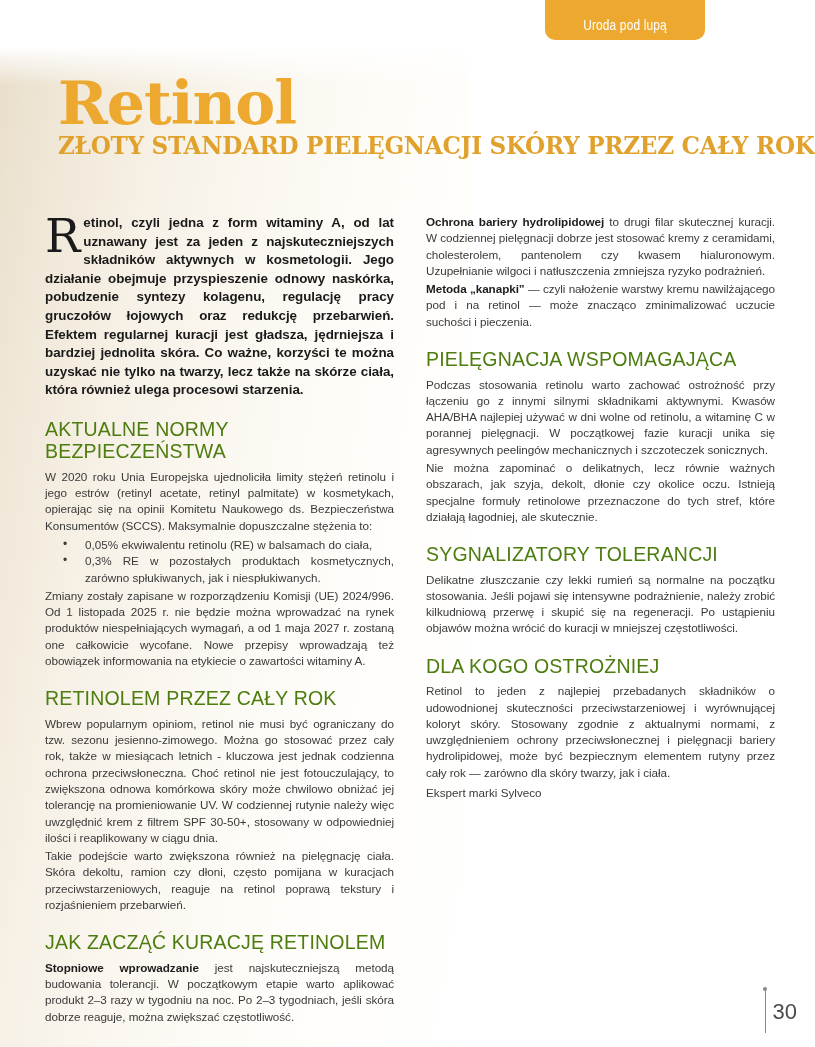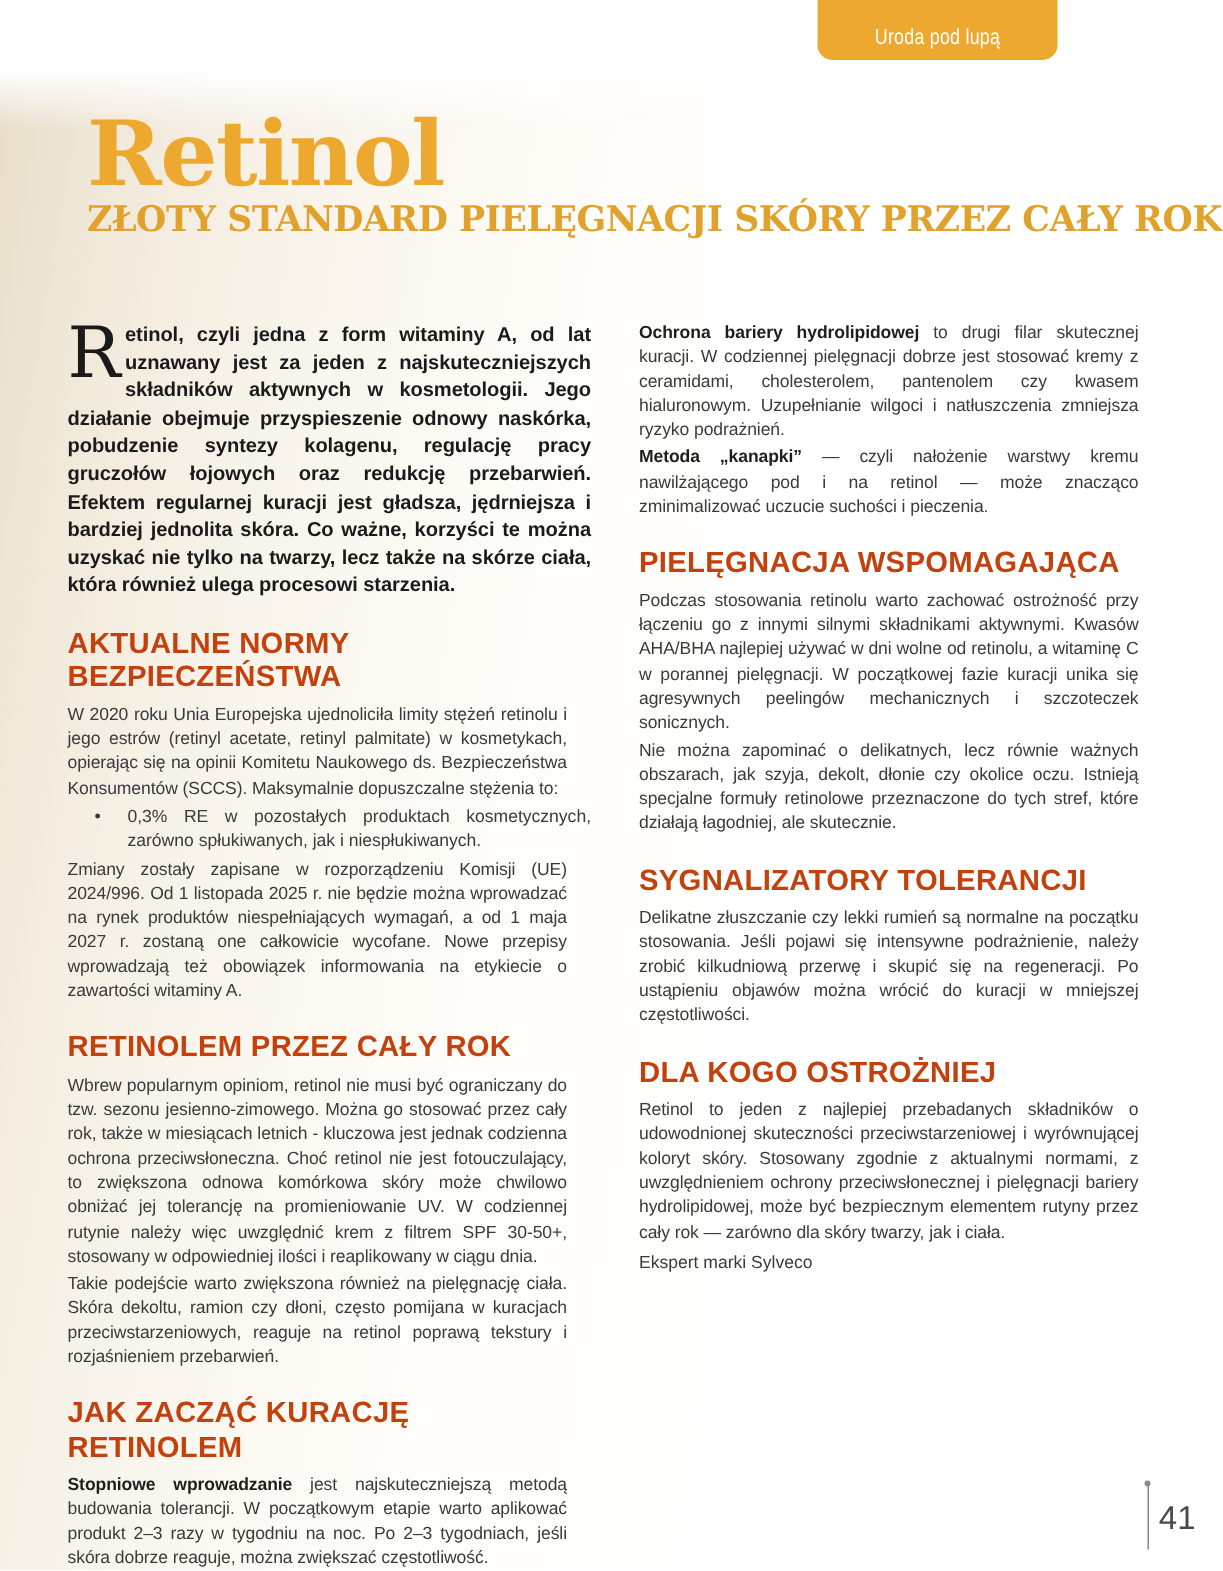--- a/index.html
+++ b/index.html
@@ -123,32 +123,32 @@
     font-weight: 400;
     font-size: 47px;
     line-height: 36px;
     color: #1a1a1a;
     padding: 3px 3px 0 0;
     margin-top: 1px;
   }
 
   h2.sec {
     font-size: 19.5px;
-    font-weight: 700;
-    color: #c2410c;
+    font-weight: 400;
+    color: #4d7c0f;
     letter-spacing: .2px;
     margin: 18px 0 6px 0;
     line-height: 1.15;
   }
   .col p.body {
     font-size: 11.7px;
     line-height: 16.3px;
     color: #3a3a3a;
     text-align: justify;
-    margin: 0 16px 2px 0;
+    margin: 0 0 2px 0;
     letter-spacing: -.05px;
   }
   .col p.body b { color: #1d1d1d; font-weight: 700; }
 
   ul.bullets {
     margin: 3px 0 2px 0;
     padding: 0 0 0 18px;
     list-style: none;
   }
   ul.bullets li {
@@ -225,20 +225,21 @@
   <div class="columns">
 
     <div class="col">
       <p class="lead">
         <span class="dropcap">R</span><span>etinol, czyli jedna z form witaminy A, od lat uznawany jest za jeden z najskuteczniejszych składników aktywnych w kosmetologii. Jego działanie obejmuje przyspieszenie odnowy naskórka, pobudzenie syntezy kolagenu, regulację pracy gruczołów łojowych oraz redukcję przebarwień. Efektem regularnej kuracji jest gładsza, jędrniejsza i bardziej jednolita skóra. Co ważne, korzyści te można uzyskać nie tylko na twarzy, lecz także na skórze ciała, która również ulega procesowi starzenia.</span>
       </p>
 
       <h2 class="sec">AKTUALNE NORMY BEZPIECZEŃSTWA</h2>
       <p class="body">W 2020 roku Unia Europejska ujednoliciła limity stężeń retinolu i jego estrów (retinyl acetate, retinyl palmitate) w kosmetykach, opierając się na opinii Komitetu Naukowego ds. Bezpieczeństwa Konsumentów (SCCS). Maksymalnie dopuszczalne stężenia to:</p>
       <ul class="bullets">
+        <li>0,05% ekwiwalentu retinolu (RE) w balsamach do ciała,</li>
         <li>0,3% RE w pozostałych produktach kosmetycznych, zarówno spłukiwanych, jak i niespłukiwanych.</li>
       </ul>
       <p class="body">Zmiany zostały zapisane w rozporządzeniu Komisji (UE) 2024/996. Od 1 listopada 2025 r. nie będzie można wprowadzać na rynek produktów niespełniających wymagań, a od 1 maja 2027 r. zostaną one całkowicie wycofane. Nowe przepisy wprowadzają też obowiązek informowania na etykiecie o zawartości witaminy A.</p>
 
       <h2 class="sec">RETINOLEM PRZEZ CAŁY ROK</h2>
       <p class="body">Wbrew popularnym opiniom, retinol nie musi być ograniczany do tzw. sezonu jesienno-zimowego. Można go stosować przez cały rok, także w miesiącach letnich - kluczowa jest jednak codzienna ochrona przeciwsłoneczna. Choć retinol nie jest fotouczulający, to zwiększona odnowa komórkowa skóry może chwilowo obniżać jej tolerancję na promieniowanie UV. W codziennej rutynie należy więc uwzględnić krem z filtrem SPF 30-50+, stosowany w odpowiedniej ilości i reaplikowany w ciągu dnia.</p>
       <p class="body">Takie podejście warto zwiększona również na pielęgnację ciała. Skóra dekoltu, ramion czy dłoni, często pomijana w kuracjach przeciwstarzeniowych, reaguje na retinol poprawą tekstury i rozjaśnieniem przebarwień.</p>
 
       <h2 class="sec">JAK ZACZĄĆ KURACJĘ RETINOLEM</h2>
       <p class="body">
@@ -267,16 +268,16 @@
 
       <p class="signoff">Ekspert marki Sylveco</p>
     </div>
 
   </div>
 
   <div class="folio">
     <div class="folio-rule">
       <span class="folio-dot"></span>
     </div>
-    <div class="folio-num">41</div>
+    <div class="folio-num">30</div>
   </div>
 
 </div>
 
 </body></html>

